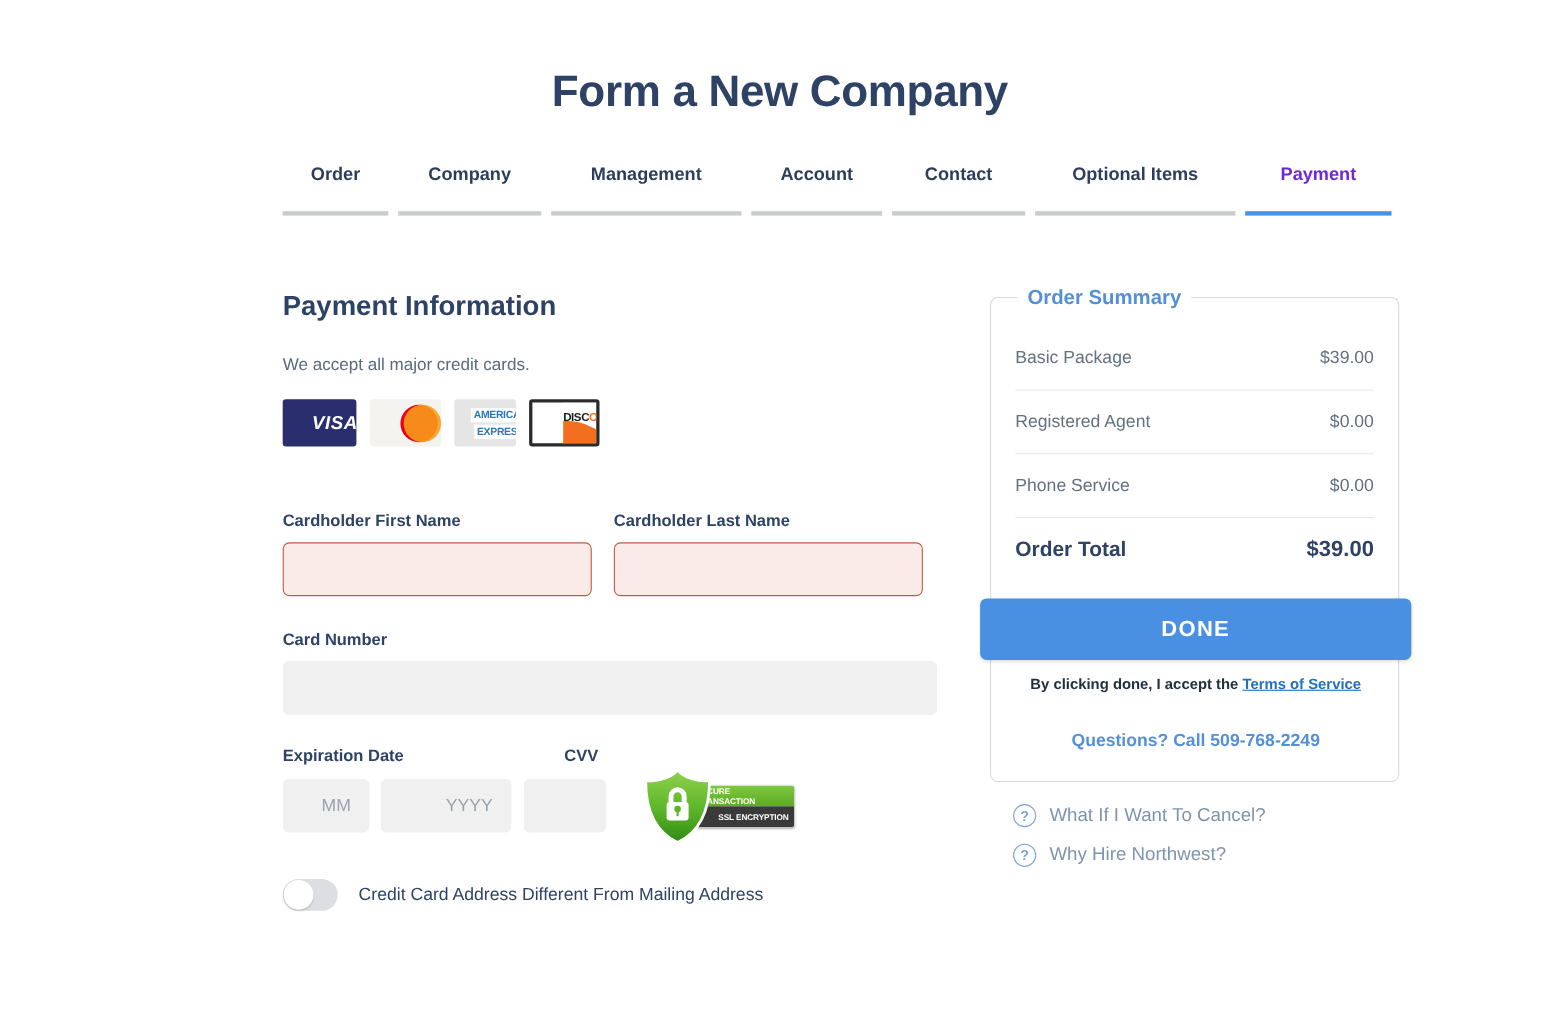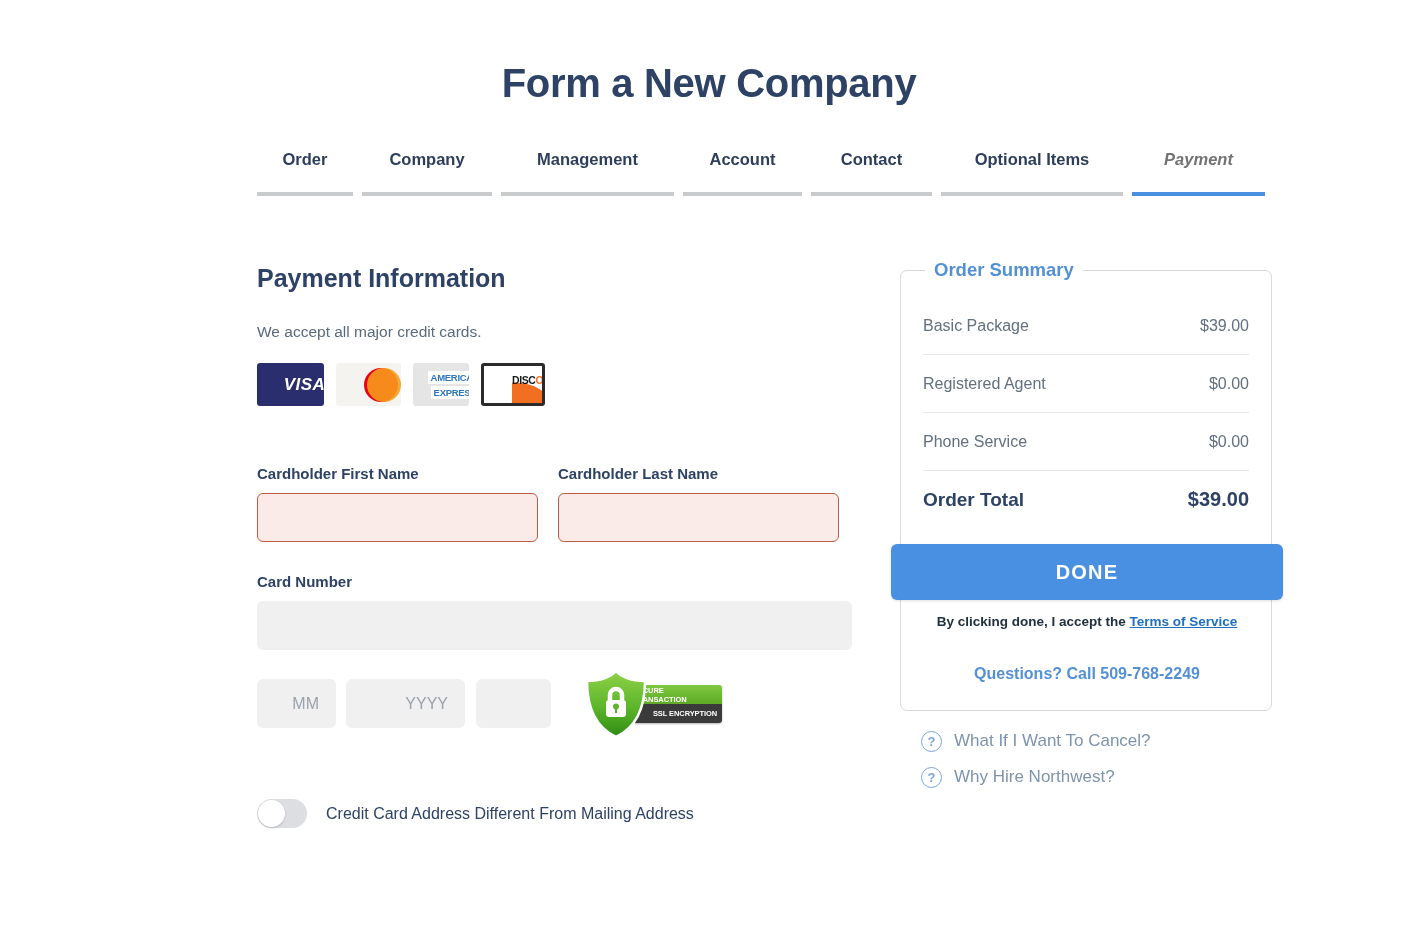--- a/index.html
+++ b/index.html
@@ -32,21 +32,21 @@
     text-align: center;
     font-size: 16.5px; font-weight: 700;
     color: #2d3e5c;
     border-bottom: 4px solid #c9cbcd;
     margin-right: 9px;
     cursor: pointer;
     line-height: 22px;
     white-space: nowrap;
   }
   .tab:last-child { margin-right: 0; }
-  .tab.active { color: #737373; border-bottom-color: #4a90e2; font-style: italic; }
+  .tab.active { color: #6d28d9; border-bottom-color: #4a90e2; }
   .tab-w0 { width: 96px; }
   .tab-w1 { width: 130px; }
   .tab-w2 { width: 173px; }
   .tab-w3 { width: 119px; }
   .tab-w4 { width: 121px; }
   .tab-w5 { width: 182px; }
   .tab-w6 { width: 133px; }
 
   
   .left-col { position: absolute; left: 257px; top: 262px; width: 595px; }
@@ -266,20 +266,24 @@
         <input class="inp error" type="text" value="" placeholder="" style="">
       </div>
     </div>
 
     <div class="cardnum-row">
       <div class="field-label">Card Number</div>
       <input class="inp" type="text" value="" placeholder="" style="">
     </div>
 
     <div class="exp-row">
+      <div class="lbl-row">
+        <div class="lbl-exp">Expiration Date</div>
+        <div class="lbl-cvv">CVV</div>
+      </div>
       <div class="exp-grid">
         <div class="exp-mm">
           <input class="inp" type="text" value="" placeholder="MM" style="">
         </div>
         <div class="exp-yyyy">
           <input class="inp" type="text" value="" placeholder="YYYY" style="">
         </div>
         <div class="cvv-box">
           <input class="inp" type="text" value="" placeholder="" style="">
         </div>

